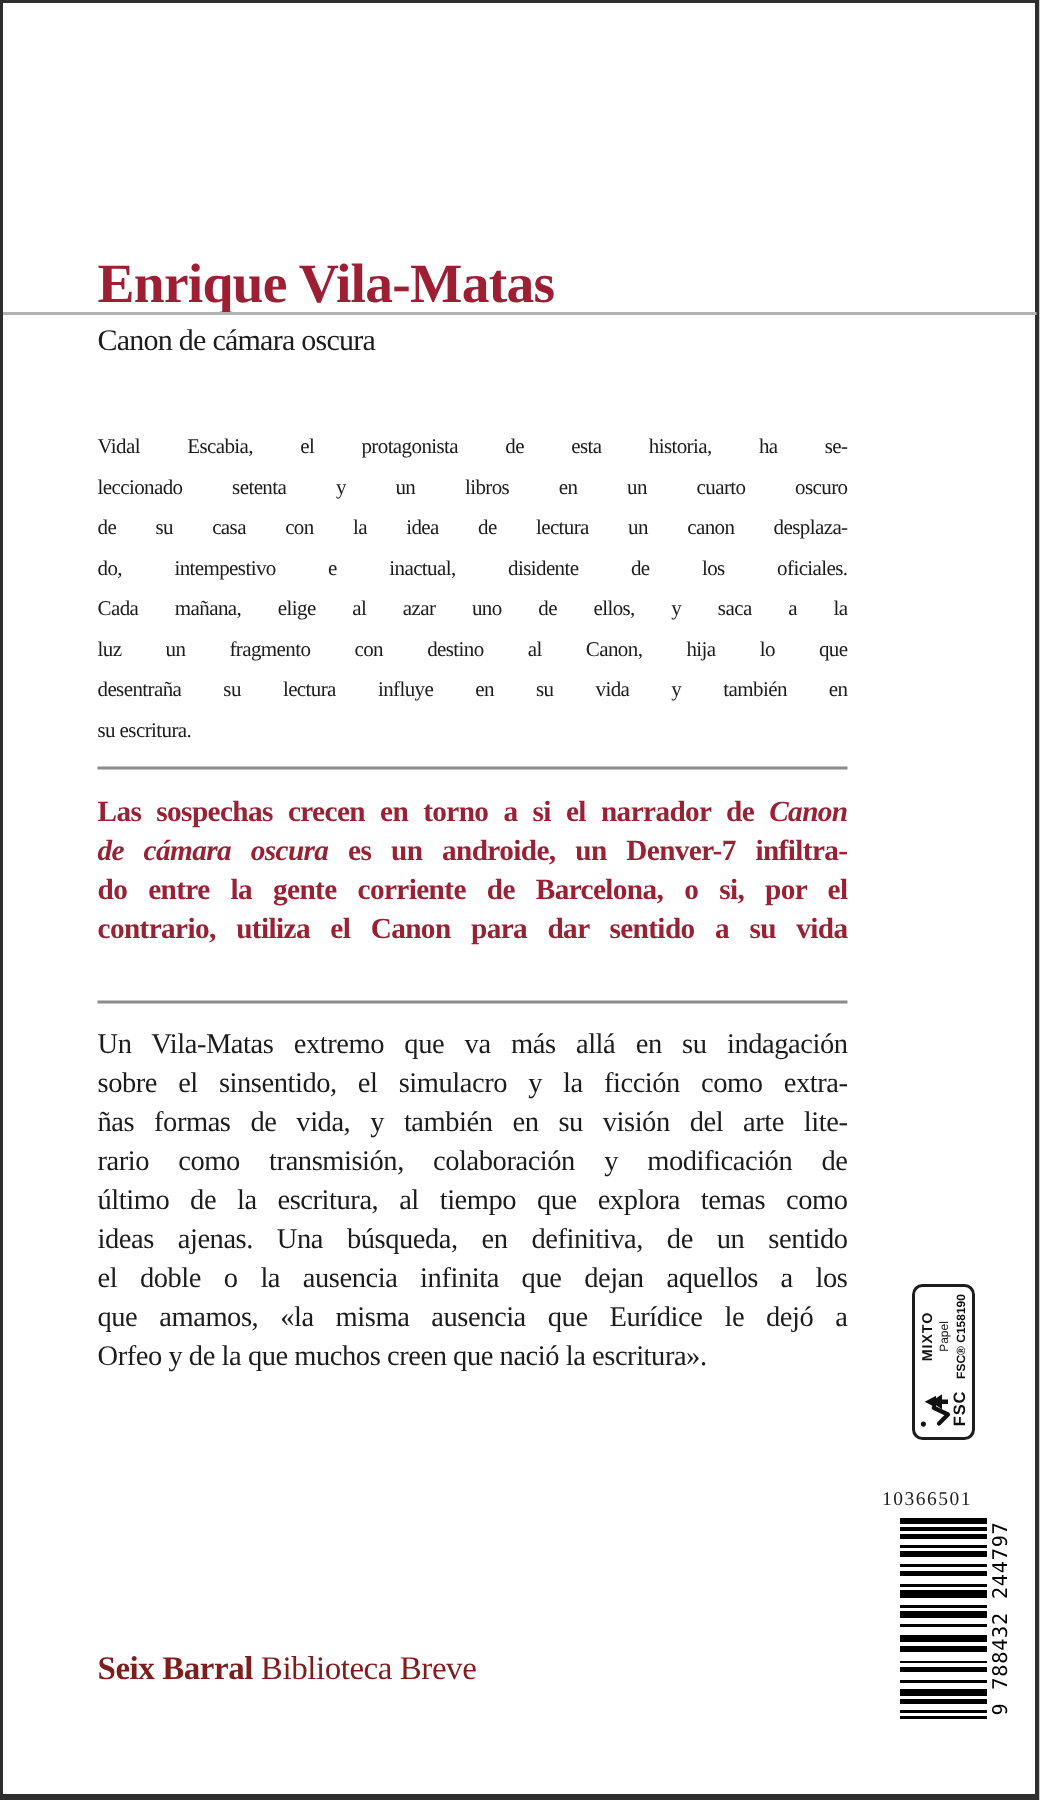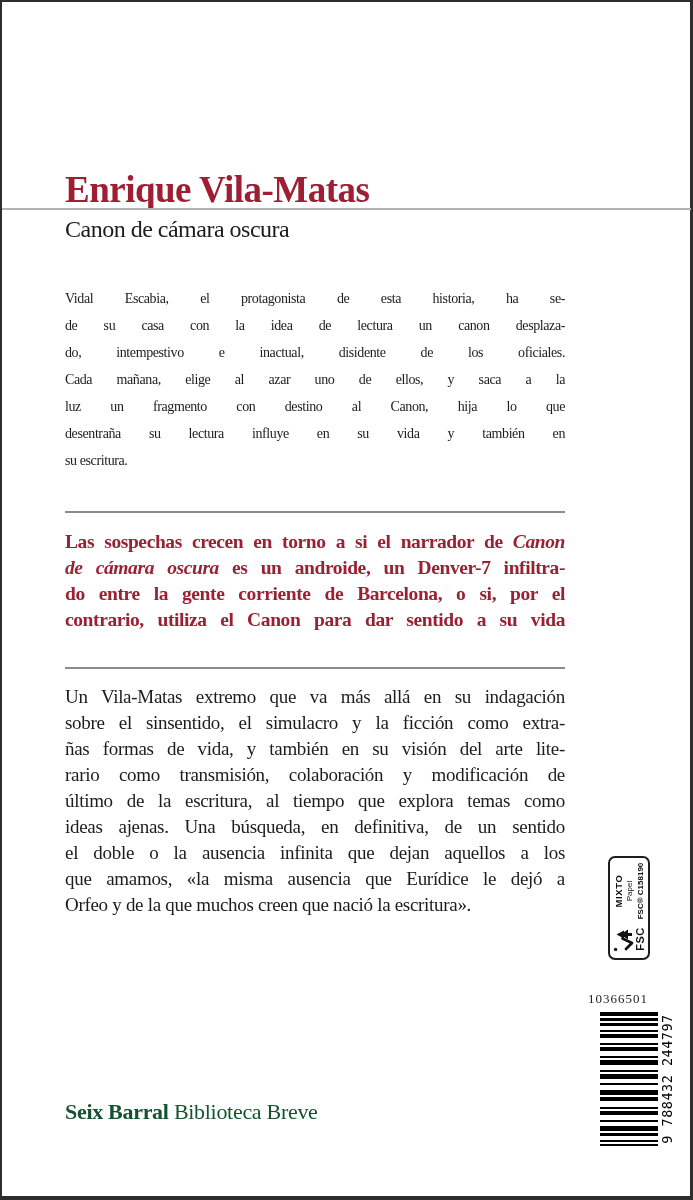--- a/index.html
+++ b/index.html
@@ -18,21 +18,21 @@
   .author {
     left:63px; top:168px; font-size:37px; font-weight:bold;
     letter-spacing:-0.5px; color:var(--accent-red,#9e1e33); line-height:1.1;
     white-space:nowrap;
   }
   .rule-full {
     left:0; top:206px; width:689px; height:2px;
     background:#b3b3b3;
   }
   .title {
-    left:63px; top:214px; font-size:24px; font-weight:normal;
+    left:63px; top:214px; font-size:20px; font-weight:normal;
     letter-spacing:-0.5px; color:var(--text-black,#1c1c1c); line-height:1.15;
     white-space:nowrap;
   }
 
   .para { left:63px; width:500px; }
   .jline { text-align:justify; text-align-last:justify; }
   .jline.last { text-align-last:auto; }
 
   .synopsis {
     top:283px; font-size:14px; font-weight:normal; letter-spacing:-0.4px;
@@ -99,35 +99,36 @@
       #000 125px 128px,#fff 128px 130px,#000 130px 134px);
   }
   .barcode-digits {
     width:134px; text-align:center; margin-top:1px;
     font-family:"DejaVu Sans Mono", monospace; font-size:13.5px; color:#000;
     letter-spacing:0.5px; white-space:nowrap;
   }
 
   .imprint {
     left:63px; top:1097px; font-size:22px; letter-spacing:-0.3px;
-    color:#14532d; white-space:nowrap;
+    color:#7f1d1d; white-space:nowrap;
   }
   .imprint .pub { font-weight:bold; margin-right:0.24em; }
 </style>
 </head>
 <body>
 
 <div class="cover">
 
   <div class="abs author">Enrique Vila-Matas</div>
   <div class="abs rule-full"></div>
   <div class="abs title">Canon de cámara oscura</div>
 
   <div class="abs para synopsis">
     <div class="jline">Vidal Escabia, el protagonista de esta historia, ha se-</div>
+    <div class="jline">leccionado setenta y un libros en un cuarto oscuro</div>
     <div class="jline">de su casa con la idea de lectura un canon desplaza-</div>
     <div class="jline">do, intempestivo e inactual, disidente de los oficiales.</div>
     <div class="jline">Cada mañana, elige al azar uno de ellos, y saca a la</div>
     <div class="jline">luz un fragmento con destino al Canon, hija lo que</div>
     <div class="jline">desentraña su lectura influye en su vida y también en</div>
     <div class="jline last">su escritura.</div>
   </div>
 
   <div class="abs rule-col rule-1"></div>
 

